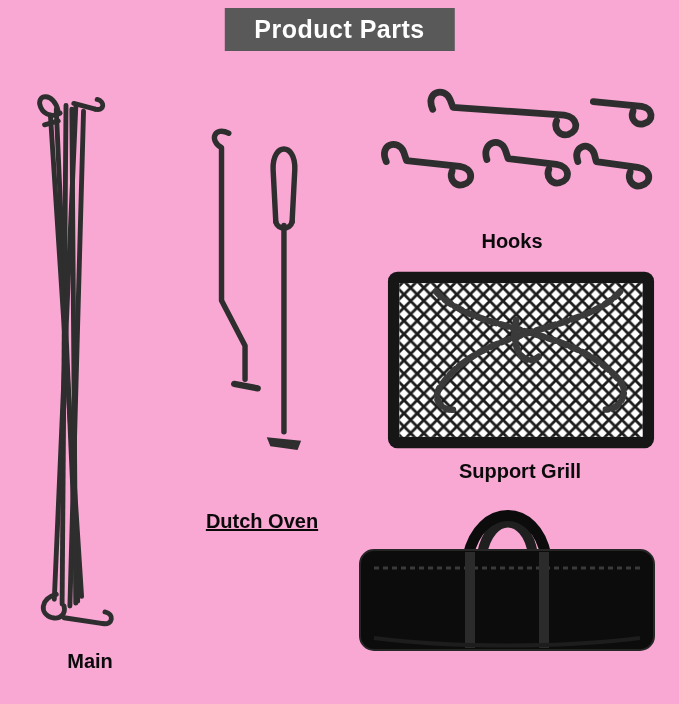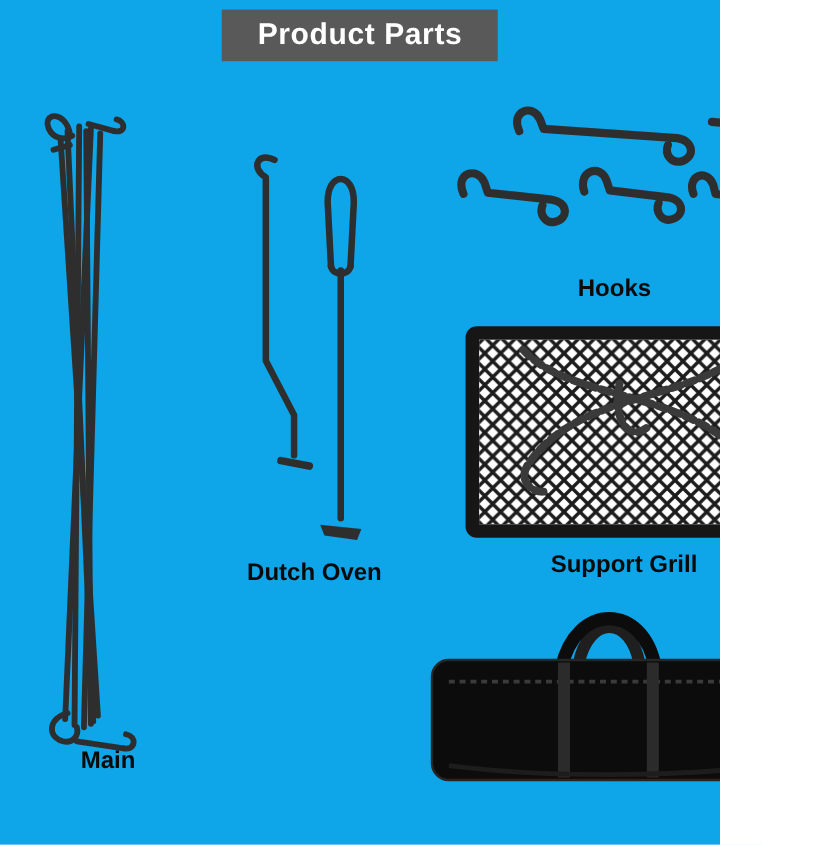--- a/index.html
+++ b/index.html
@@ -1,17 +1,17 @@
 <!DOCTYPE html>
 <html><head>
 <meta charset="utf-8">
 <style>
   html,body{margin:0;padding:0;background:#ffffff;}
   .canvas{
-    position:relative;width:600px;height:704px;background:#0ea5e9;
+    position:relative;width:679px;height:704px;background:#f9a8d4;
     font-family:"Liberation Sans",sans-serif;overflow:hidden;
   }
   .banner{
     position:absolute;top:8px;left:50%;transform:translateX(-50%);
     background:#595959;color:#ffffff;padding:7px 30px;
     font-size:25px;font-weight:700;letter-spacing:.5px;white-space:nowrap;
   }
   .part{position:absolute;margin:0;padding:0;}
   .part svg{display:block;}
   .label{
@@ -46,39 +46,39 @@
         <path d="M80,30 C90,32 90,22 82,20"></path>
         <line x1="28" y1="46" x2="42" y2="42"></line>
       </g>
       <g class="metal" stroke-width="5">
         <path d="M40,528 C24,532 22,548 36,552 C44,554 50,548 48,540"></path>
         <path d="M48,552 L88,558"></path>
         <path d="M88,558 C98,560 100,548 90,546"></path>
       </g>
     </svg>
   </figure>
-  <div class="label" style="left:10px;top:621px;width:160px;">
+  <div class="label" style="left:10px;top:648px;width:160px;">
     <span>Main</span>
   </div>
 
   <figure class="part" style="left:196px;top:88px;">
     <svg width="118" height="380" viewBox="0 0 130 420">
       <g class="metal" stroke-width="6">
         <path d="M36,50 C20,42 14,58 28,66 L28,235 L54,285 L54,322"></path>
         <line x1="42" y1="327" x2="68" y2="332" stroke-width="7"></line>
       </g>
       <g class="metal" stroke-width="6">
         <path d="M88,148 L85,90 C84,60 110,60 109,90 L106,148"></path>
         <path d="M88,148 C90,157 104,157 106,148"></path>
         <line x1="97" y1="152" x2="97" y2="380"></line>
         <path d="M78,386 L116,390 L112,400 L82,396 Z" fill="#2e2e2e" stroke="none"></path>
       </g>
     </svg>
   </figure>
-  <div class="label" style="left:182px;top:464px;width:160px;">
+  <div class="label" style="left:182px;top:508px;width:160px;text-decoration:underline;">
     <span>Dutch Oven</span>
   </div>
 
   <figure class="part" style="left:363px;top:80px;">
     <svg width="300" height="136" viewBox="0 0 310 140">
       <g class="metal" stroke-width="7">
         <path d="M72,30 C64,12 84,6 90,20 L93,28 L208,36 C222,38 224,52 212,56 C203,58 197,50 200,42"></path>
         <path d="M238,22 L288,27 C300,29 301,42 290,45 C282,47 276,40 279,32"></path>
         <path d="M24,84 C16,66 36,60 42,74 L45,83 L100,89 C114,91 115,105 103,108 C95,110 89,102 92,94"></path>
         <path d="M128,82 C122,64 142,58 147,72 L150,81 L200,87 C214,89 215,103 203,106 C195,108 189,100 192,92"></path>

